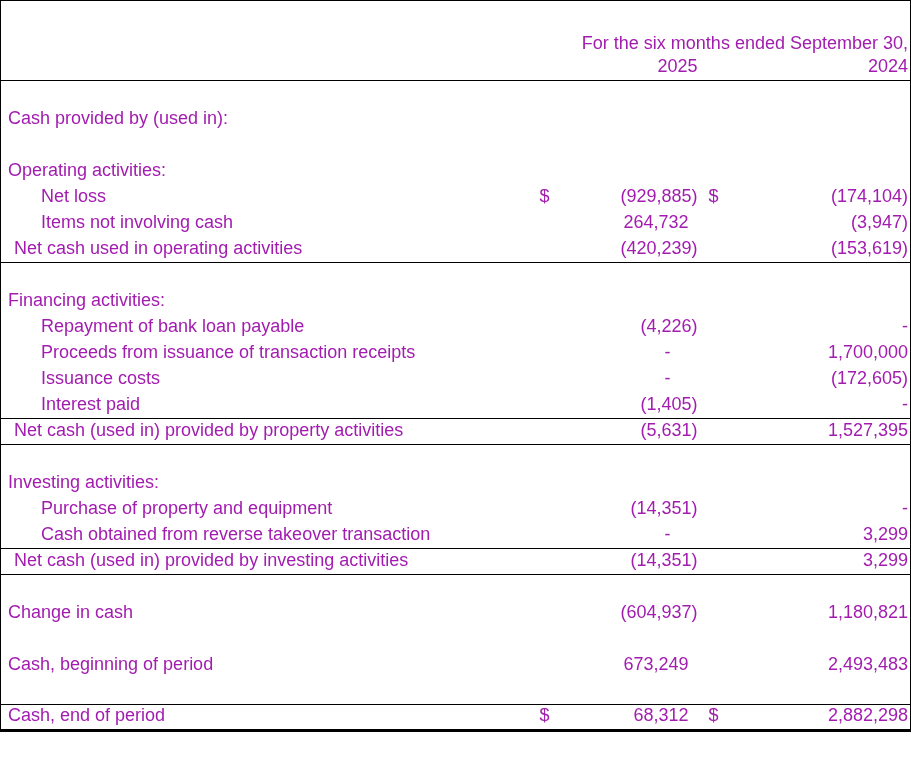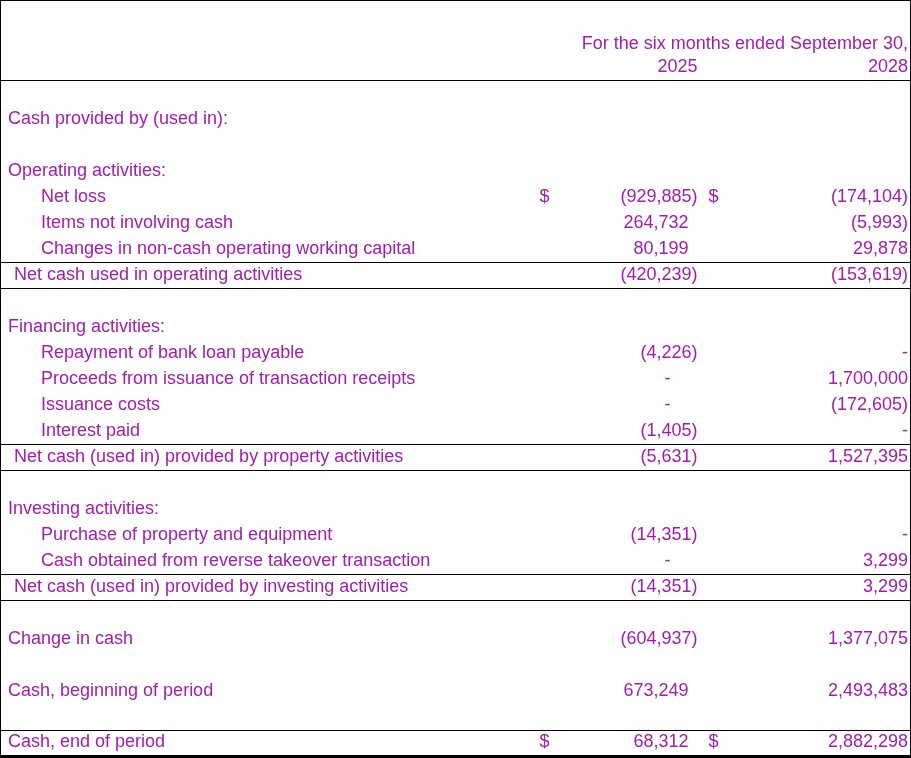--- a/index.html
+++ b/index.html
@@ -79,21 +79,21 @@
       </tr>
       <tr class="title-row">
         <td colspan="3" class="title-cell">For the six months ended September 30,</td>
       </tr>
       <tr class="years-row rule">
         <td class="label"></td>
         <td class="val">
           <span class="num">2025</span>
         </td>
         <td class="val">
-          <span class="num">2028</span>
+          <span class="num">2024</span>
         </td>
       </tr>
     </thead>
     <tbody id="rows">
         <tr class="blank">
           <td class="label"></td>
           <td class="val"></td>
           <td class="val"></td>
         </tr>
         <tr class="flush">
@@ -121,30 +121,21 @@
             <span class="dollar">$</span>
             <span class="num">(174,104)</span>
           </td>
         </tr>
         <tr class="detail">
           <td class="label">Items not involving cash</td>
           <td class="val">
             <span class="num pad-pos">264,732</span>
           </td>
           <td class="val">
-            <span class="num">(5,993)</span>
-          </td>
-        </tr>
-        <tr class="detail rule">
-          <td class="label">Changes in non-cash operating working capital</td>
-          <td class="val">
-            <span class="num pad-pos">80,199</span>
-          </td>
-          <td class="val">
-            <span class="num pad-pos">29,878</span>
+            <span class="num">(3,947)</span>
           </td>
         </tr>
         <tr class="total rule">
           <td class="label">Net cash used in operating activities</td>
           <td class="val">
             <span class="num">(420,239)</span>
           </td>
           <td class="val">
             <span class="num">(153,619)</span>
           </td>
@@ -245,21 +236,21 @@
           <td class="label"></td>
           <td class="val"></td>
           <td class="val"></td>
         </tr>
         <tr class="flush">
           <td class="label">Change in cash</td>
           <td class="val">
             <span class="num">(604,937)</span>
           </td>
           <td class="val">
-            <span class="num pad-pos">1,377,075</span>
+            <span class="num pad-pos">1,180,821</span>
           </td>
         </tr>
         <tr class="blank">
           <td class="label"></td>
           <td class="val"></td>
           <td class="val"></td>
         </tr>
         <tr class="flush">
           <td class="label">Cash, beginning of period</td>
           <td class="val">

